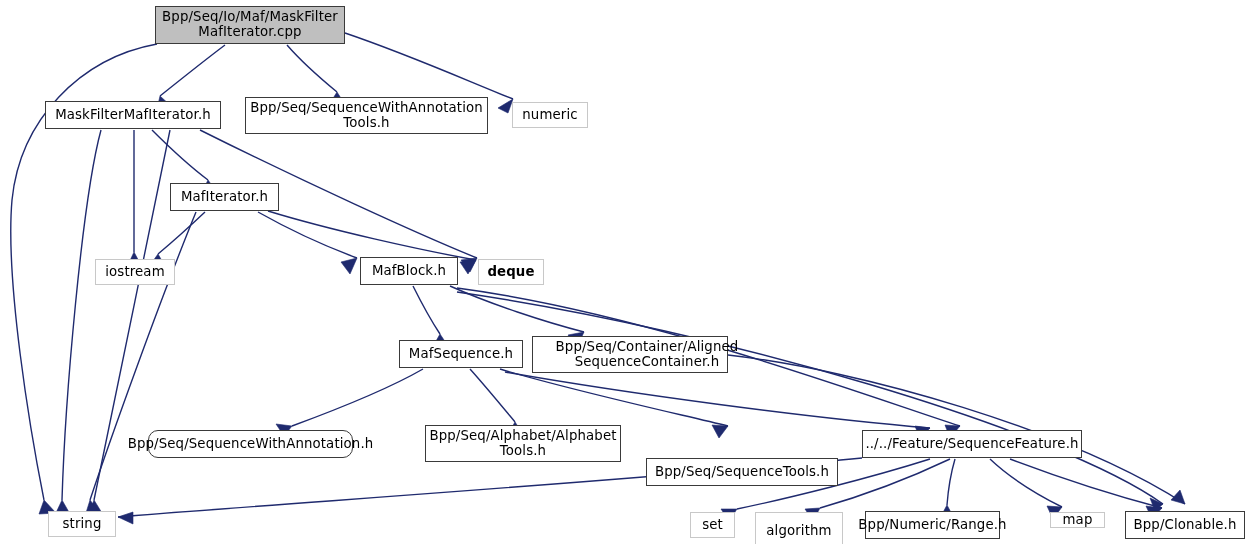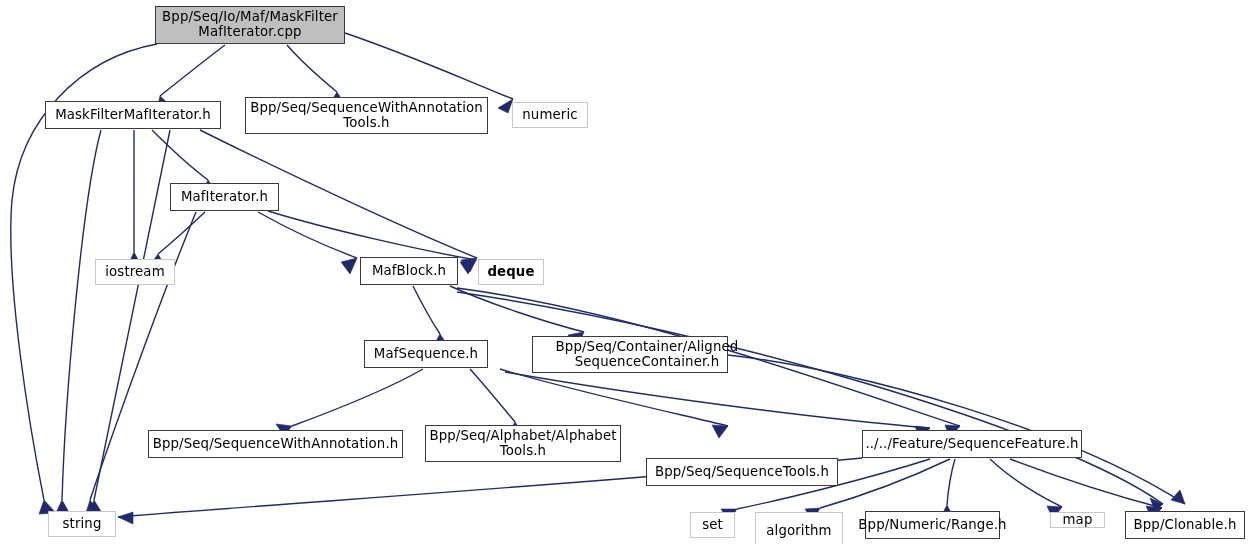--- a/index.html
+++ b/index.html
@@ -127,24 +127,24 @@
       <div class="node current" style="left: 155px; top: 6px; width: 190px; height: 38px;"><span class="node-label">Bpp/Seq/Io/Maf/MaskFilter
 MafIterator.cpp</span></div>
       <div class="node solid" style="left: 45px; top: 101px; width: 176px; height: 28px;"><span class="node-label">MaskFilterMafIterator.h</span></div>
       <div class="node solid" style="left: 245px; top: 97px; width: 243px; height: 37px;"><span class="node-label">Bpp/Seq/SequenceWithAnnotation
 Tools.h</span></div>
       <div class="node light" style="left: 512px; top: 102px; width: 76px; height: 26px;"><span class="node-label">numeric</span></div>
       <div class="node solid" style="left: 170px; top: 183px; width: 109px; height: 28px;"><span class="node-label">MafIterator.h</span></div>
       <div class="node light" style="left: 95px; top: 259px; width: 80px; height: 26px;"><span class="node-label">iostream</span></div>
       <div class="node solid" style="left: 360px; top: 257px; width: 98px; height: 28px;"><span class="node-label">MafBlock.h</span></div>
       <div class="node light" style="left: 478px; top: 259px; width: 66px; height: 26px; font-weight: bold;"><span class="node-label">deque</span></div>
-      <div class="node solid" style="left: 364px; top: 340px; width: 124px; height: 28px;"><span class="node-label">MafSequence.h</span></div>
+      <div class="node solid" style="left: 399px; top: 340px; width: 124px; height: 28px;"><span class="node-label">MafSequence.h</span></div>
       <div class="node solid" style="left: 532px; top: 336px; width: 196px; height: 37px; padding-left: 34px;"><span class="node-label">Bpp/Seq/Container/Aligned
 SequenceContainer.h</span></div>
-      <div class="node solid" style="left: 148px; top: 430px; width: 255px; height: 28px;"><span class="node-label">Bpp/Seq/SequenceWithAnnotation.h</span></div>
+      <div class="node solid" style="left: 148px; top: 430px; width: 205px; height: 28px; border-radius: 10px;"><span class="node-label">Bpp/Seq/SequenceWithAnnotation.h</span></div>
       <div class="node solid" style="left: 425px; top: 425px; width: 196px; height: 37px;"><span class="node-label">Bpp/Seq/Alphabet/Alphabet
 Tools.h</span></div>
       <div class="node solid" style="left: 646px; top: 430px; width: 192px; height: 28px; margin-top: 28px;"><span class="node-label">Bpp/Seq/SequenceTools.h</span></div>
       <div class="node solid" style="left: 862px; top: 430px; width: 220px; height: 28px;"><span class="node-label">../../Feature/SequenceFeature.h</span></div>
       <div class="node light" style="left: 48px; top: 511px; width: 68px; height: 26px;"><span class="node-label">string</span></div>
       <div class="node light" style="left: 690px; top: 512px; width: 45px; height: 26px;"><span class="node-label">set</span></div>
       <div class="node light" style="left: 755px; top: 512px; width: 88px; height: 38px;"><span class="node-label">algorithm</span></div>
       <div class="node solid" style="left: 865px; top: 511px; width: 135px; height: 28px;"><span class="node-label">Bpp/Numeric/Range.h</span></div>
       <div class="node light" style="left: 1050px; top: 512px; width: 55px; height: 16px;"><span class="node-label">map</span></div>
       <div class="node solid" style="left: 1125px; top: 511px; width: 120px; height: 28px;"><span class="node-label">Bpp/Clonable.h</span></div>

